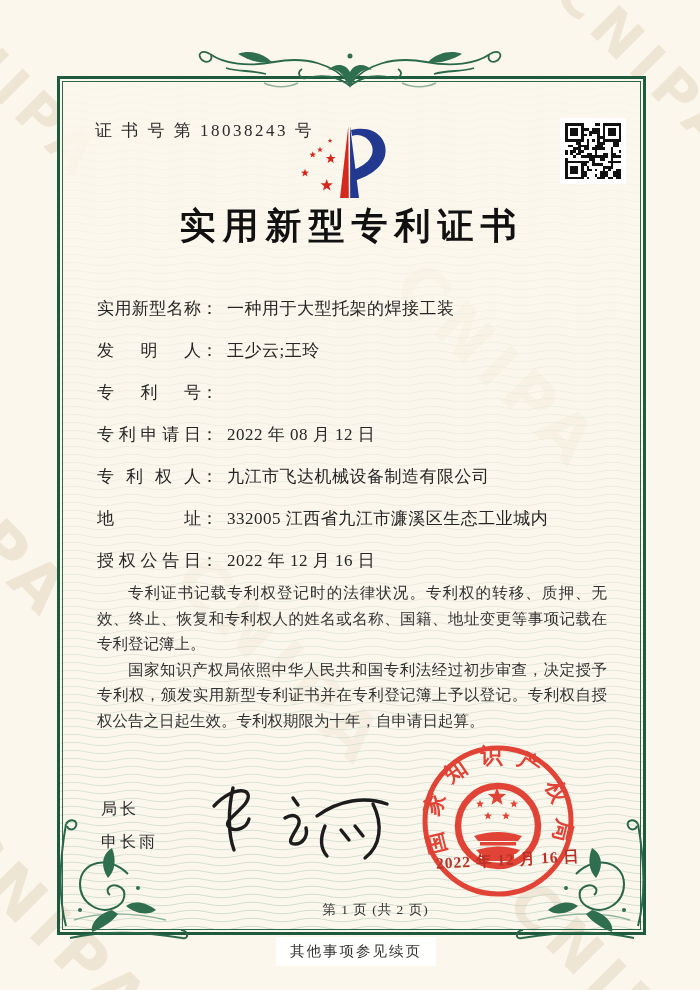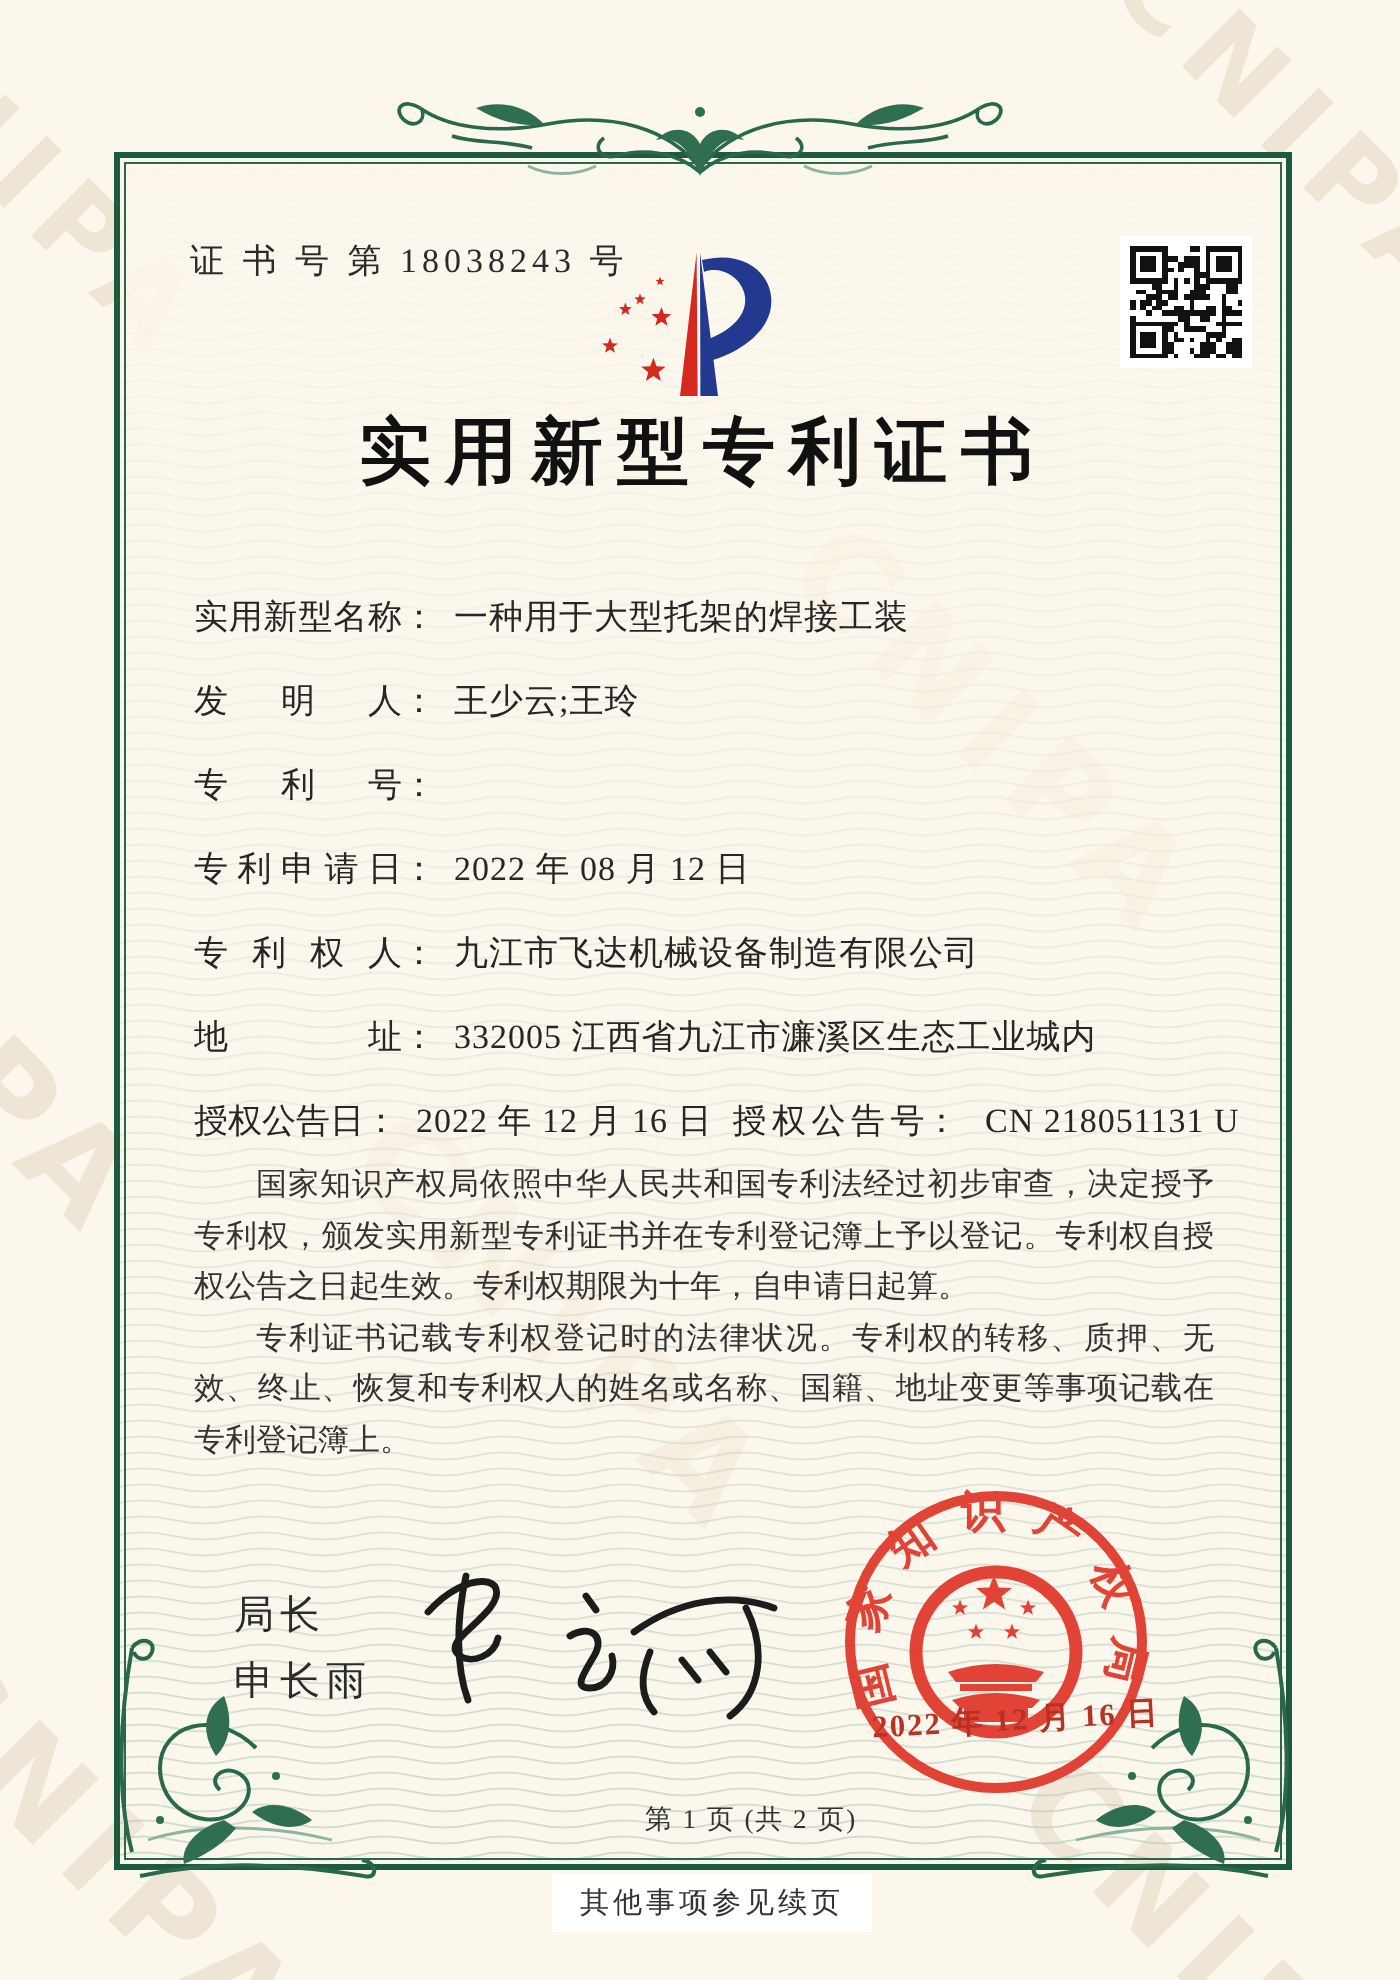--- a/index.html
+++ b/index.html
@@ -65,21 +65,21 @@
   .paras{
     position:absolute;left:97px;top:580px;width:510px;
     font-size:15.5px;line-height:25.5px;color:#333;
     text-align:justify;
   }
   .paras p{margin:0;text-indent:2em;}
   
   .officer{
     position:absolute;left:101px;top:792px;
     font-family:"Liberation Sans","DejaVu Sans",sans-serif;
-    font-size:20px;letter-spacing:3px;color:#2b2b2b;line-height:33px;margin-left:16px;
+    font-size:16px;letter-spacing:3px;color:#2b2b2b;line-height:33px;
   }
   .sig-svg{position:absolute;left:203px;top:776px;}
   
   .seal{position:absolute;left:410px;top:733px;width:180px;height:180px;opacity:0.93;}
   .seal-date{
     position:absolute;left:436px;top:850px;width:140px;
     color:#b93125;font-size:15.5px;font-weight:700;letter-spacing:1px;
     transform:rotate(-3deg);white-space:nowrap;
   }
   
@@ -666,30 +666,26 @@
   </div>
   <div class="frow">
     <span class="flabel">地址</span>
       <span class="fcolon">：</span>
     <span class="fvalue">332005 江西省九江市濂溪区生态工业城内</span>
   </div>
   <div class="frow">
     <span class="flabel">授权公告日</span>
       <span class="fcolon">：</span>
     <span class="fvalue">2022 年 12 月 16 日</span>
-    <span class="grant-group2">
-      <span class="flabel" style="width:96px;">授权公告号</span><span class="fcolon">：</span>
-      <span class="fvalue">CN 218051131 U</span>
-    </span>
   </div>
 </div>
 
 <div class="paras">
+  <p>专利证书记载专利权登记时的法律状况。专利权的转移、质押、无效、终止、恢复和专利权人的姓名或名称、国籍、地址变更等事项记载在专利登记簿上。</p>
   <p>国家知识产权局依照中华人民共和国专利法经过初步审查，决定授予专利权，颁发实用新型专利证书并在专利登记簿上予以登记。专利权自授权公告之日起生效。专利权期限为十年，自申请日起算。</p>
-  <p>专利证书记载专利权登记时的法律状况。专利权的转移、质押、无效、终止、恢复和专利权人的姓名或名称、国籍、地址变更等事项记载在专利登记簿上。</p>
 </div>
 
 <div class="officer">
   <div>局长</div>
   <div>申长雨</div>
 </div>
 
 <svg class="sig-svg" width="195" height="90" viewBox="0 0 195 90" xmlns="http://www.w3.org/2000/svg">
   <g fill="none" stroke="#1c1c1c" stroke-width="3.4" stroke-linecap="round">
     <path d="M30,12 C25,34 25,58 31,74"></path>

